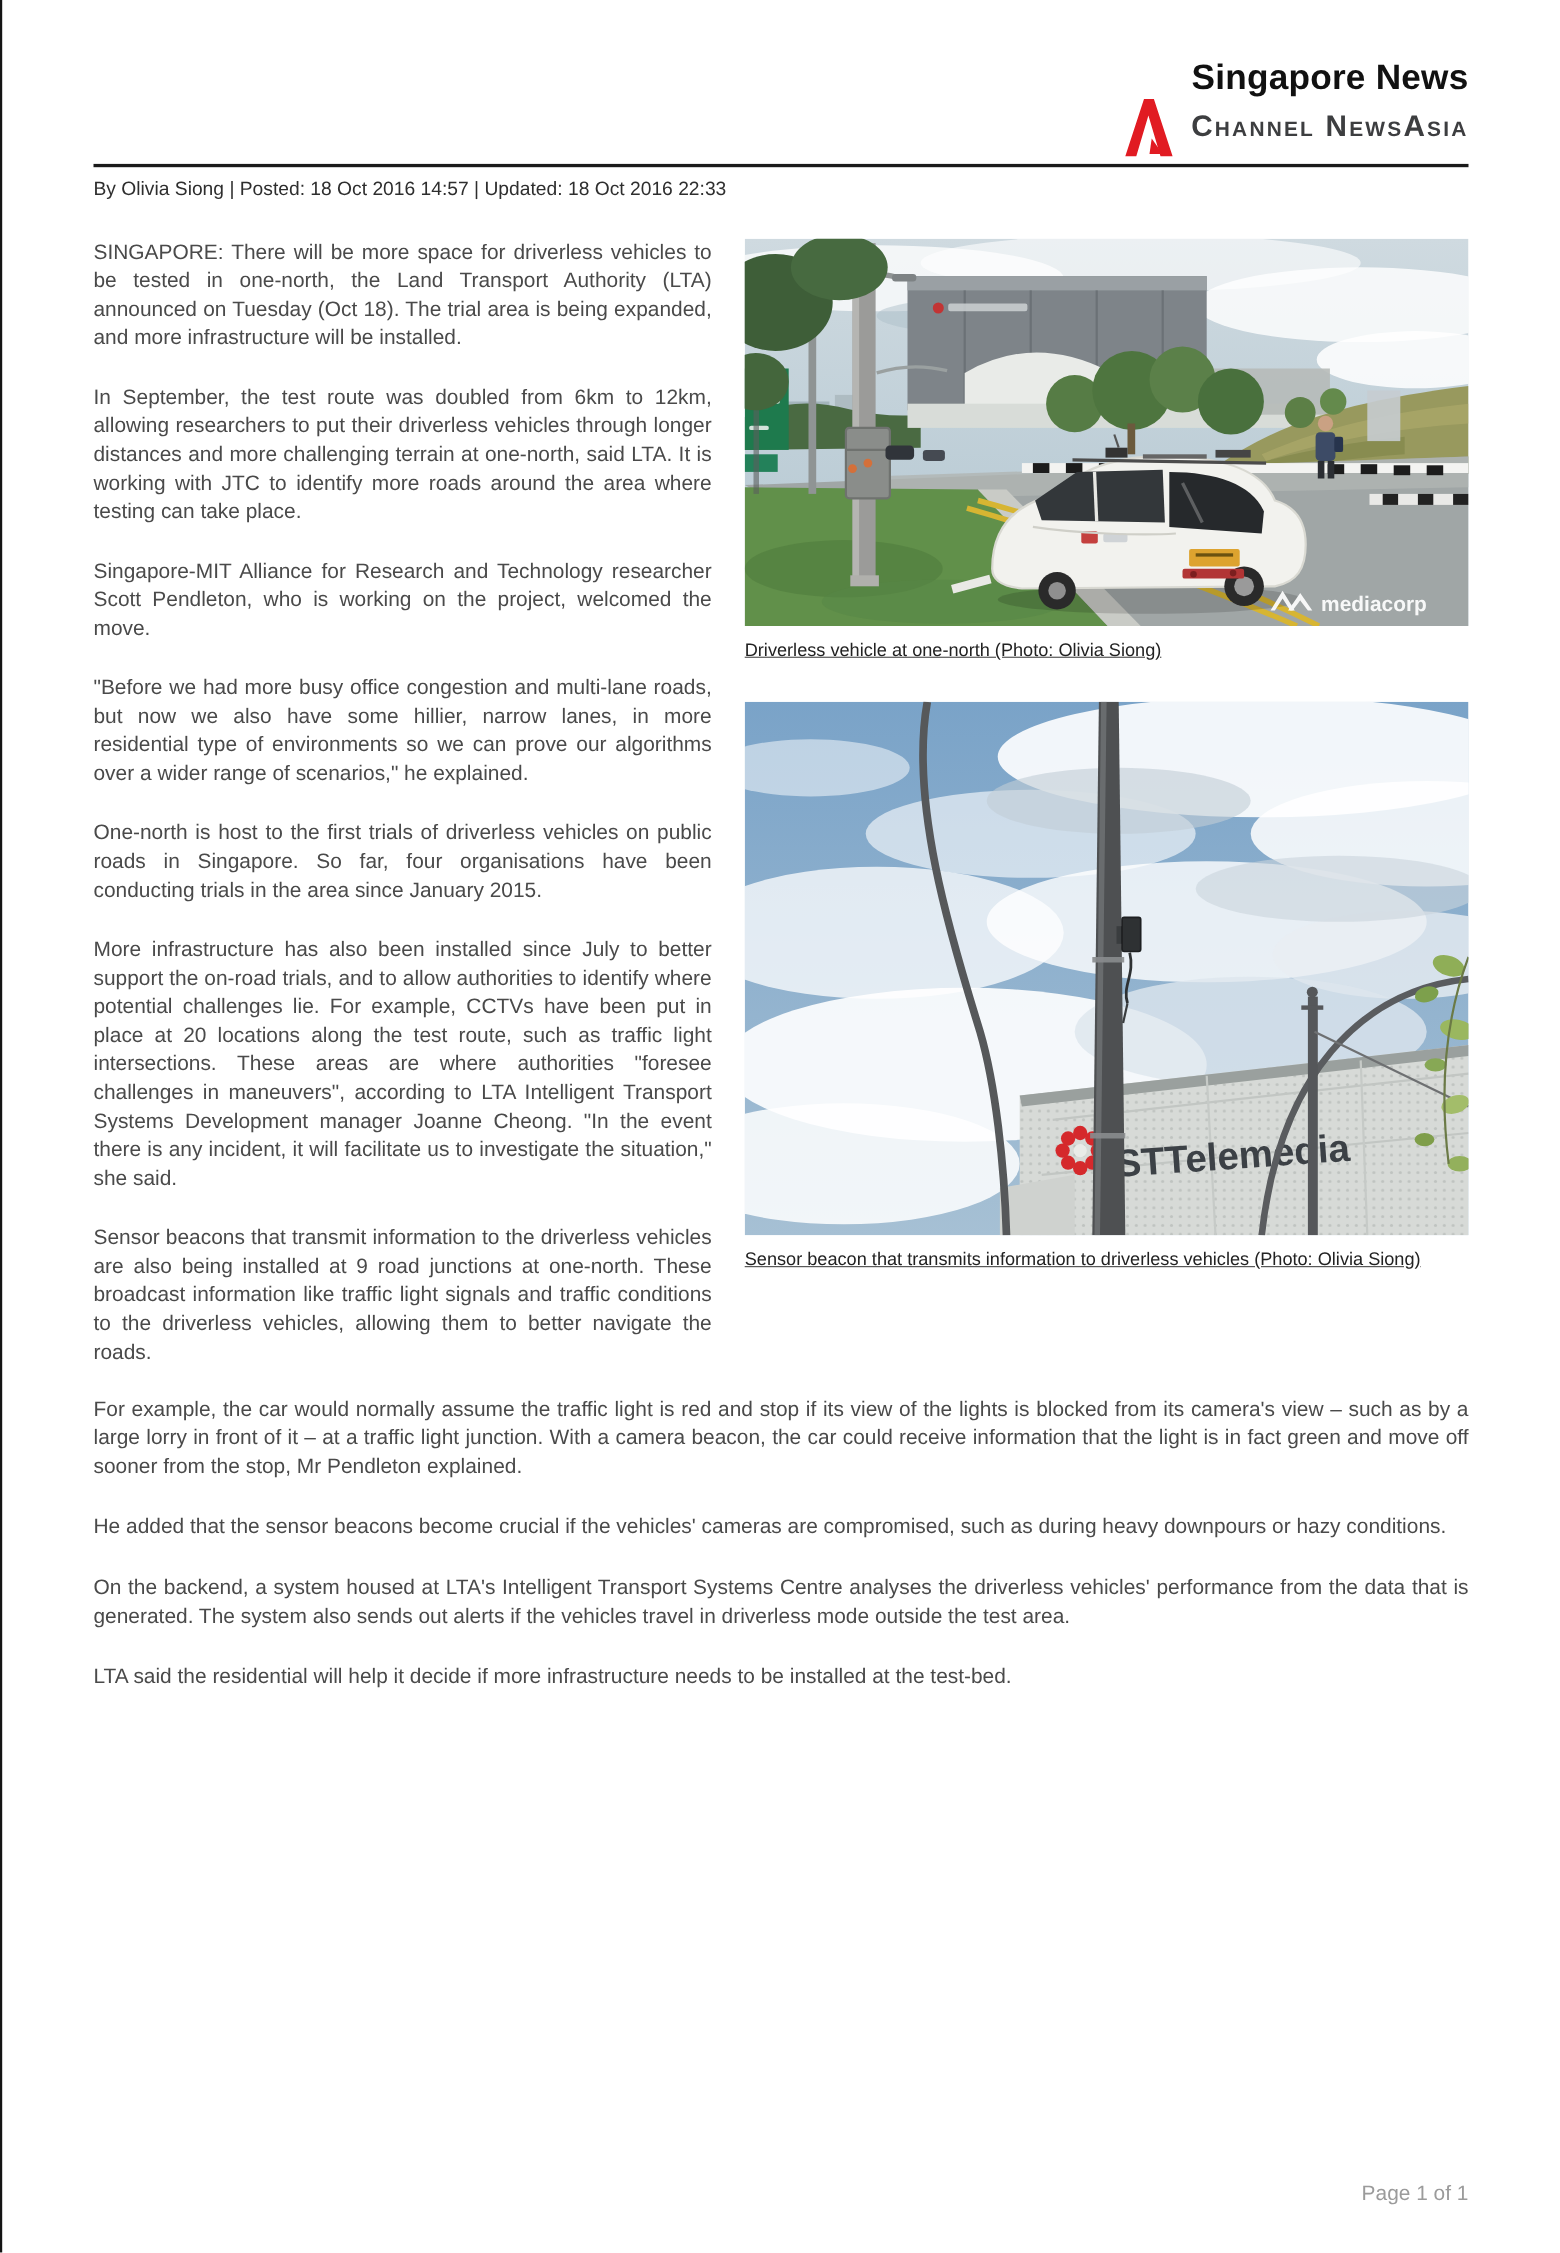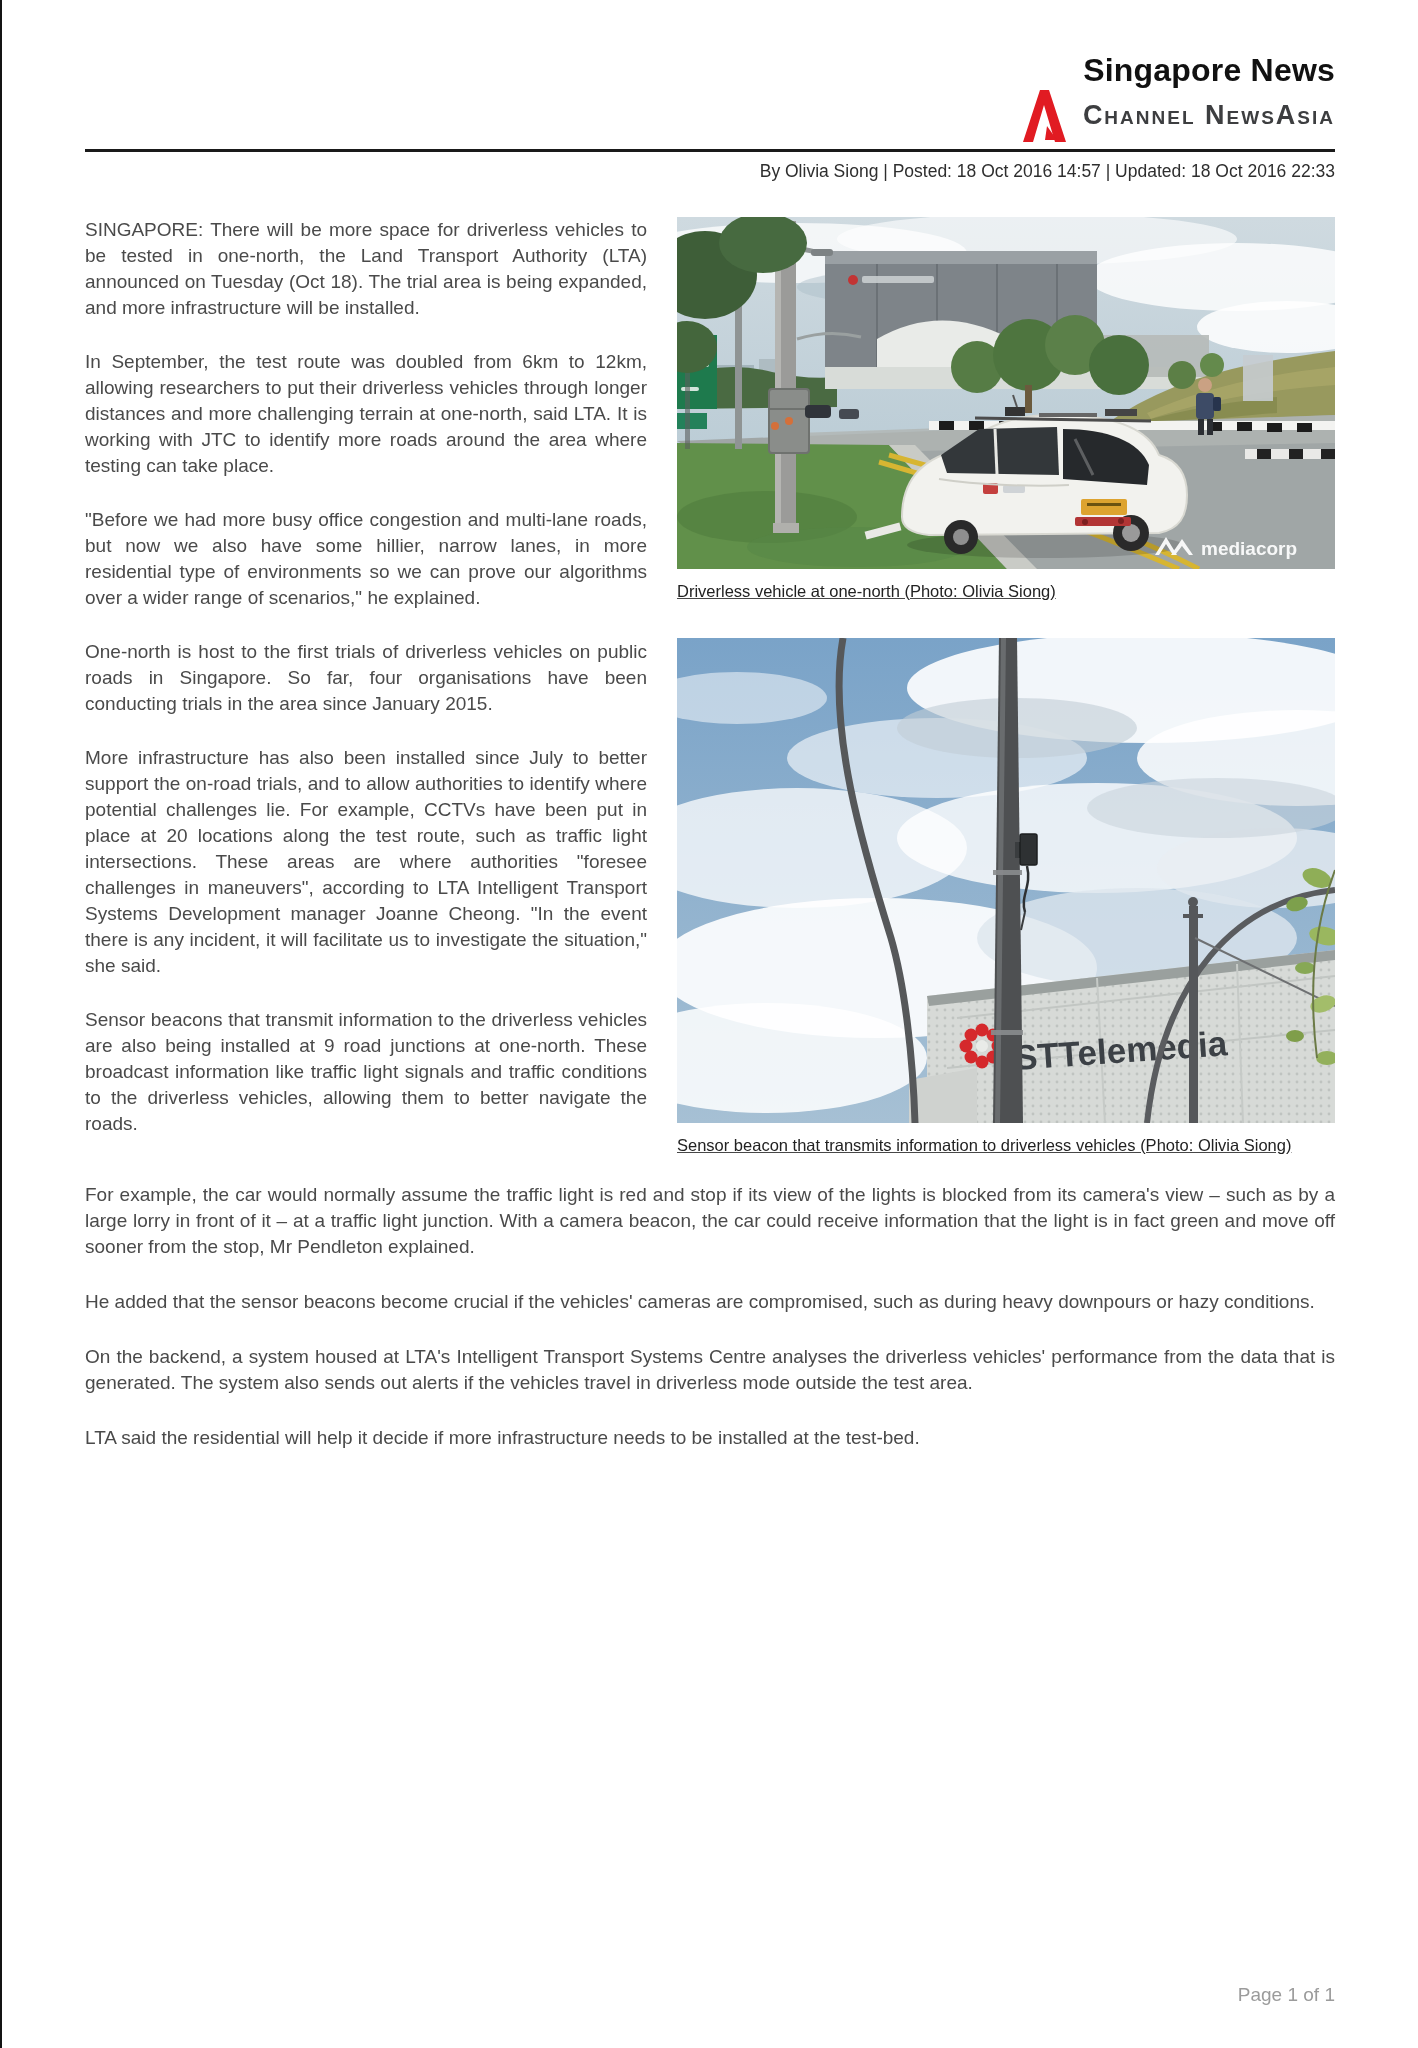--- a/index.html
+++ b/index.html
@@ -6,21 +6,21 @@
   .page{position:relative;width:1418px;height:2048px;background:#ffffff;
         font-family:"Liberation Sans", sans-serif;color:#474747;overflow:hidden;}
   .edge-line{position:absolute;left:0;top:0;width:2px;height:2048px;background:#141414;}
   .content{padding:54px 83px 0 85px;}
   .header-row{display:flex;justify-content:space-between;align-items:flex-end;height:88px;flex-direction:column;}
   .section-title{font-size:32px;font-weight:bold;color:#111;margin:0;line-height:1.05;letter-spacing:0.2px;}
   .brand{display:flex;align-items:center;gap:16px;padding-bottom:2px;}
   .brand-text{font-variant:small-caps;font-weight:bold;font-size:27px;color:#3d3e40;letter-spacing:2px;line-height:1;}
   .rule{height:3px;background:#1a1a1a;margin-top:7px;}
   .article-title{font-size:23px;font-weight:bold;color:#1c1c1c;margin:17px 0 0 0;line-height:1.2;}
-  .byline{font-size:17.5px;color:#2e2e2e;margin-top:9px;text-align:right;}
+  .byline{font-size:17.5px;color:#2e2e2e;margin-top:9px;}
   .cols{display:flex;gap:30px;margin-top:35px;align-items:flex-start;}
   .col-text{width:562px;}
   .col-text p{margin:0 0 28px 0;font-size:19px;line-height:26px;text-align:justify;color:#4a4a4a;}
   .col-text p:last-child{margin-bottom:0;}
   .col-media{width:658px;text-decoration:underline;}
   .col-media figure{margin:0;}
   .fig-2{margin-top:36px !important;}
   figcaption{margin-top:12px;font-size:16.5px;line-height:21px;color:#222;text-align:justify;}
   .full-text{margin-top:26px;}
   .full-text p{margin:0 0 29px 0;font-size:19px;line-height:26px;text-align:justify;color:#4a4a4a;}
@@ -46,20 +46,21 @@
     </div>
 
     <div class="rule"></div>
 
     <div class="byline">By Olivia Siong | Posted: 18 Oct 2016 14:57 | Updated: 18 Oct 2016 22:33</div>
 
     <div class="cols">
       <div class="col-text">
         <p>SINGAPORE: There will be more space for driverless vehicles to be tested in one-north, the Land Transport Authority (LTA) announced on Tuesday (Oct 18). The trial area is being expanded, and more infrastructure will be installed.</p>
         <p>In September, the test route was doubled from 6km to 12km, allowing researchers to put their driverless vehicles through longer distances and more challenging terrain at one-north, said LTA. It is working with JTC to identify more roads around the area where testing can take place.</p>
+        <p>Singapore-MIT Alliance for Research and Technology researcher Scott Pendleton, who is working on the project, welcomed the move.</p>
         <p>"Before we had more busy office congestion and multi-lane roads, but now we also have some hillier, narrow lanes, in more residential type of environments so we can prove our algorithms over a wider range of scenarios," he explained.</p>
         <p>One-north is host to the first trials of driverless vehicles on public roads in Singapore. So far, four organisations have been conducting trials in the area since January 2015.</p>
         <p>More infrastructure has also been installed since July to better support the on-road trials, and to allow authorities to identify where potential challenges lie. For example, CCTVs have been put in place at 20 locations along the test route, such as traffic light intersections. These areas are where authorities "foresee challenges in maneuvers", according to LTA Intelligent Transport Systems Development manager Joanne Cheong. "In the event there is any incident, it will facilitate us to investigate the situation," she said.</p>
         <p>Sensor beacons that transmit information to the driverless vehicles are also being installed at 9 road junctions at one-north. These broadcast information like traffic light signals and traffic conditions to the driverless vehicles, allowing them to better navigate the roads.</p>
       </div>
 
       <div class="col-media">
 
         <figure>
           <svg width="658" height="352" viewBox="0 0 658 352">

